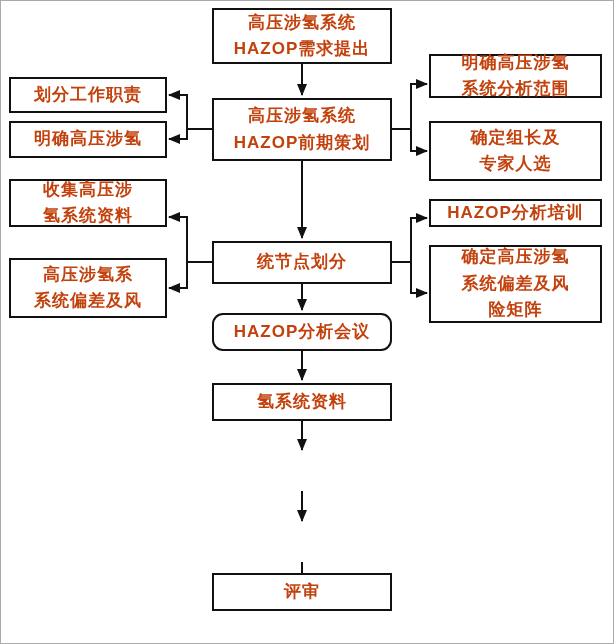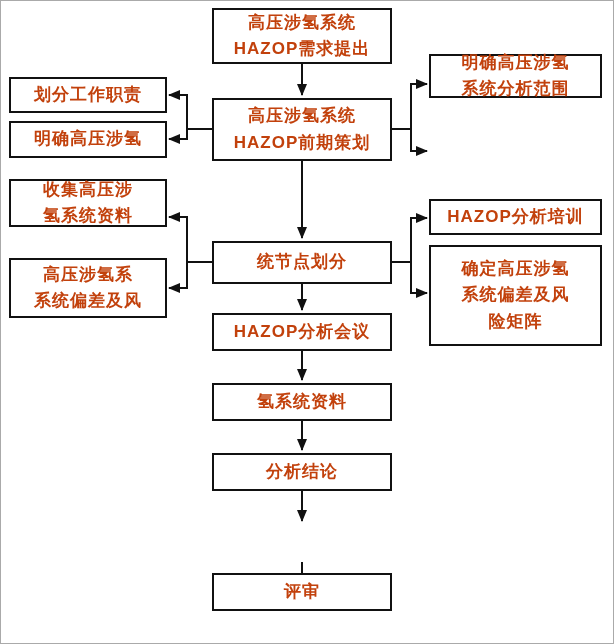--- a/index.html
+++ b/index.html
@@ -31,37 +31,37 @@
     font-weight: bold;
     line-height: 1.55;
     white-space: pre-line;
     letter-spacing: 1px;
   }
   
   .c { left: 211px; width: 180px; }
   #c1 { top: 7px;   height: 56px; }
   #c2 { top: 97px;  height: 63px; }
   #c3 { top: 240px; height: 43px; }
-  #c4 { top: 312px; height: 38px; }
+  #c4 { top: 312px; height: 38px; border-radius: 11px; }
   #c5 { top: 382px; height: 38px; }
   #c6 { top: 452px; height: 38px; }
   #c7 { top: 523px; height: 38px; }
   #c8 { top: 572px; height: 38px; }
   
   .l { left: 8px; width: 158px; }
   #l1 { top: 76px;  height: 36px; }
   #l2 { top: 120px; height: 37px; }
   #l3 { top: 178px; height: 48px; }
   #l4 { top: 257px; height: 60px; }
   
   .r { left: 428px; width: 173px; }
   #r1 { top: 53px;  height: 44px; }
   #r2 { top: 120px; height: 60px; }
-  #r3 { top: 198px; height: 36px; }
-  #r4 { top: 244px; height: 101px; }
+  #r3 { top: 198px; height: 28px; }
+  #r4 { top: 244px; height: 78px; }
   #arrow-layer {
     position: absolute;
     left: 0; top: 0;
     width: 614px; height: 644px;
     pointer-events: none;
   }
   #arrow-layer line, #arrow-layer polyline {
     stroke: #111111;
     stroke-width: 2;
     fill: none;
@@ -118,30 +118,31 @@
     </g>
   </svg>
 
   <div id="c1" class="node c">高压涉氢系统
 HAZOP需求提出</div>
   <div id="c2" class="node c">高压涉氢系统
 HAZOP前期策划</div>
   <div id="c3" class="node c">统节点划分</div>
   <div id="c4" class="node c">HAZOP分析会议</div>
   <div id="c5" class="node c">氢系统资料</div>
-  <div id="c6" class="node c">分析结论</div>
   <div id="c8" class="node c">评审</div>
 
   <div id="l1" class="node l">划分工作职责</div>
   <div id="l2" class="node l">明确高压涉氢</div>
   <div id="l3" class="node l">收集高压涉
 氢系统资料</div>
   <div id="l4" class="node l">高压涉氢系
 系统偏差及风</div>
 
   <div id="r1" class="node r">明确高压涉氢
 系统分析范围</div>
+  <div id="r2" class="node r">确定组长及
+专家人选</div>
   <div id="r3" class="node r">HAZOP分析培训</div>
   <div id="r4" class="node r">确定高压涉氢
 系统偏差及风
 险矩阵</div>
 
 </div>
 
 </body></html>

